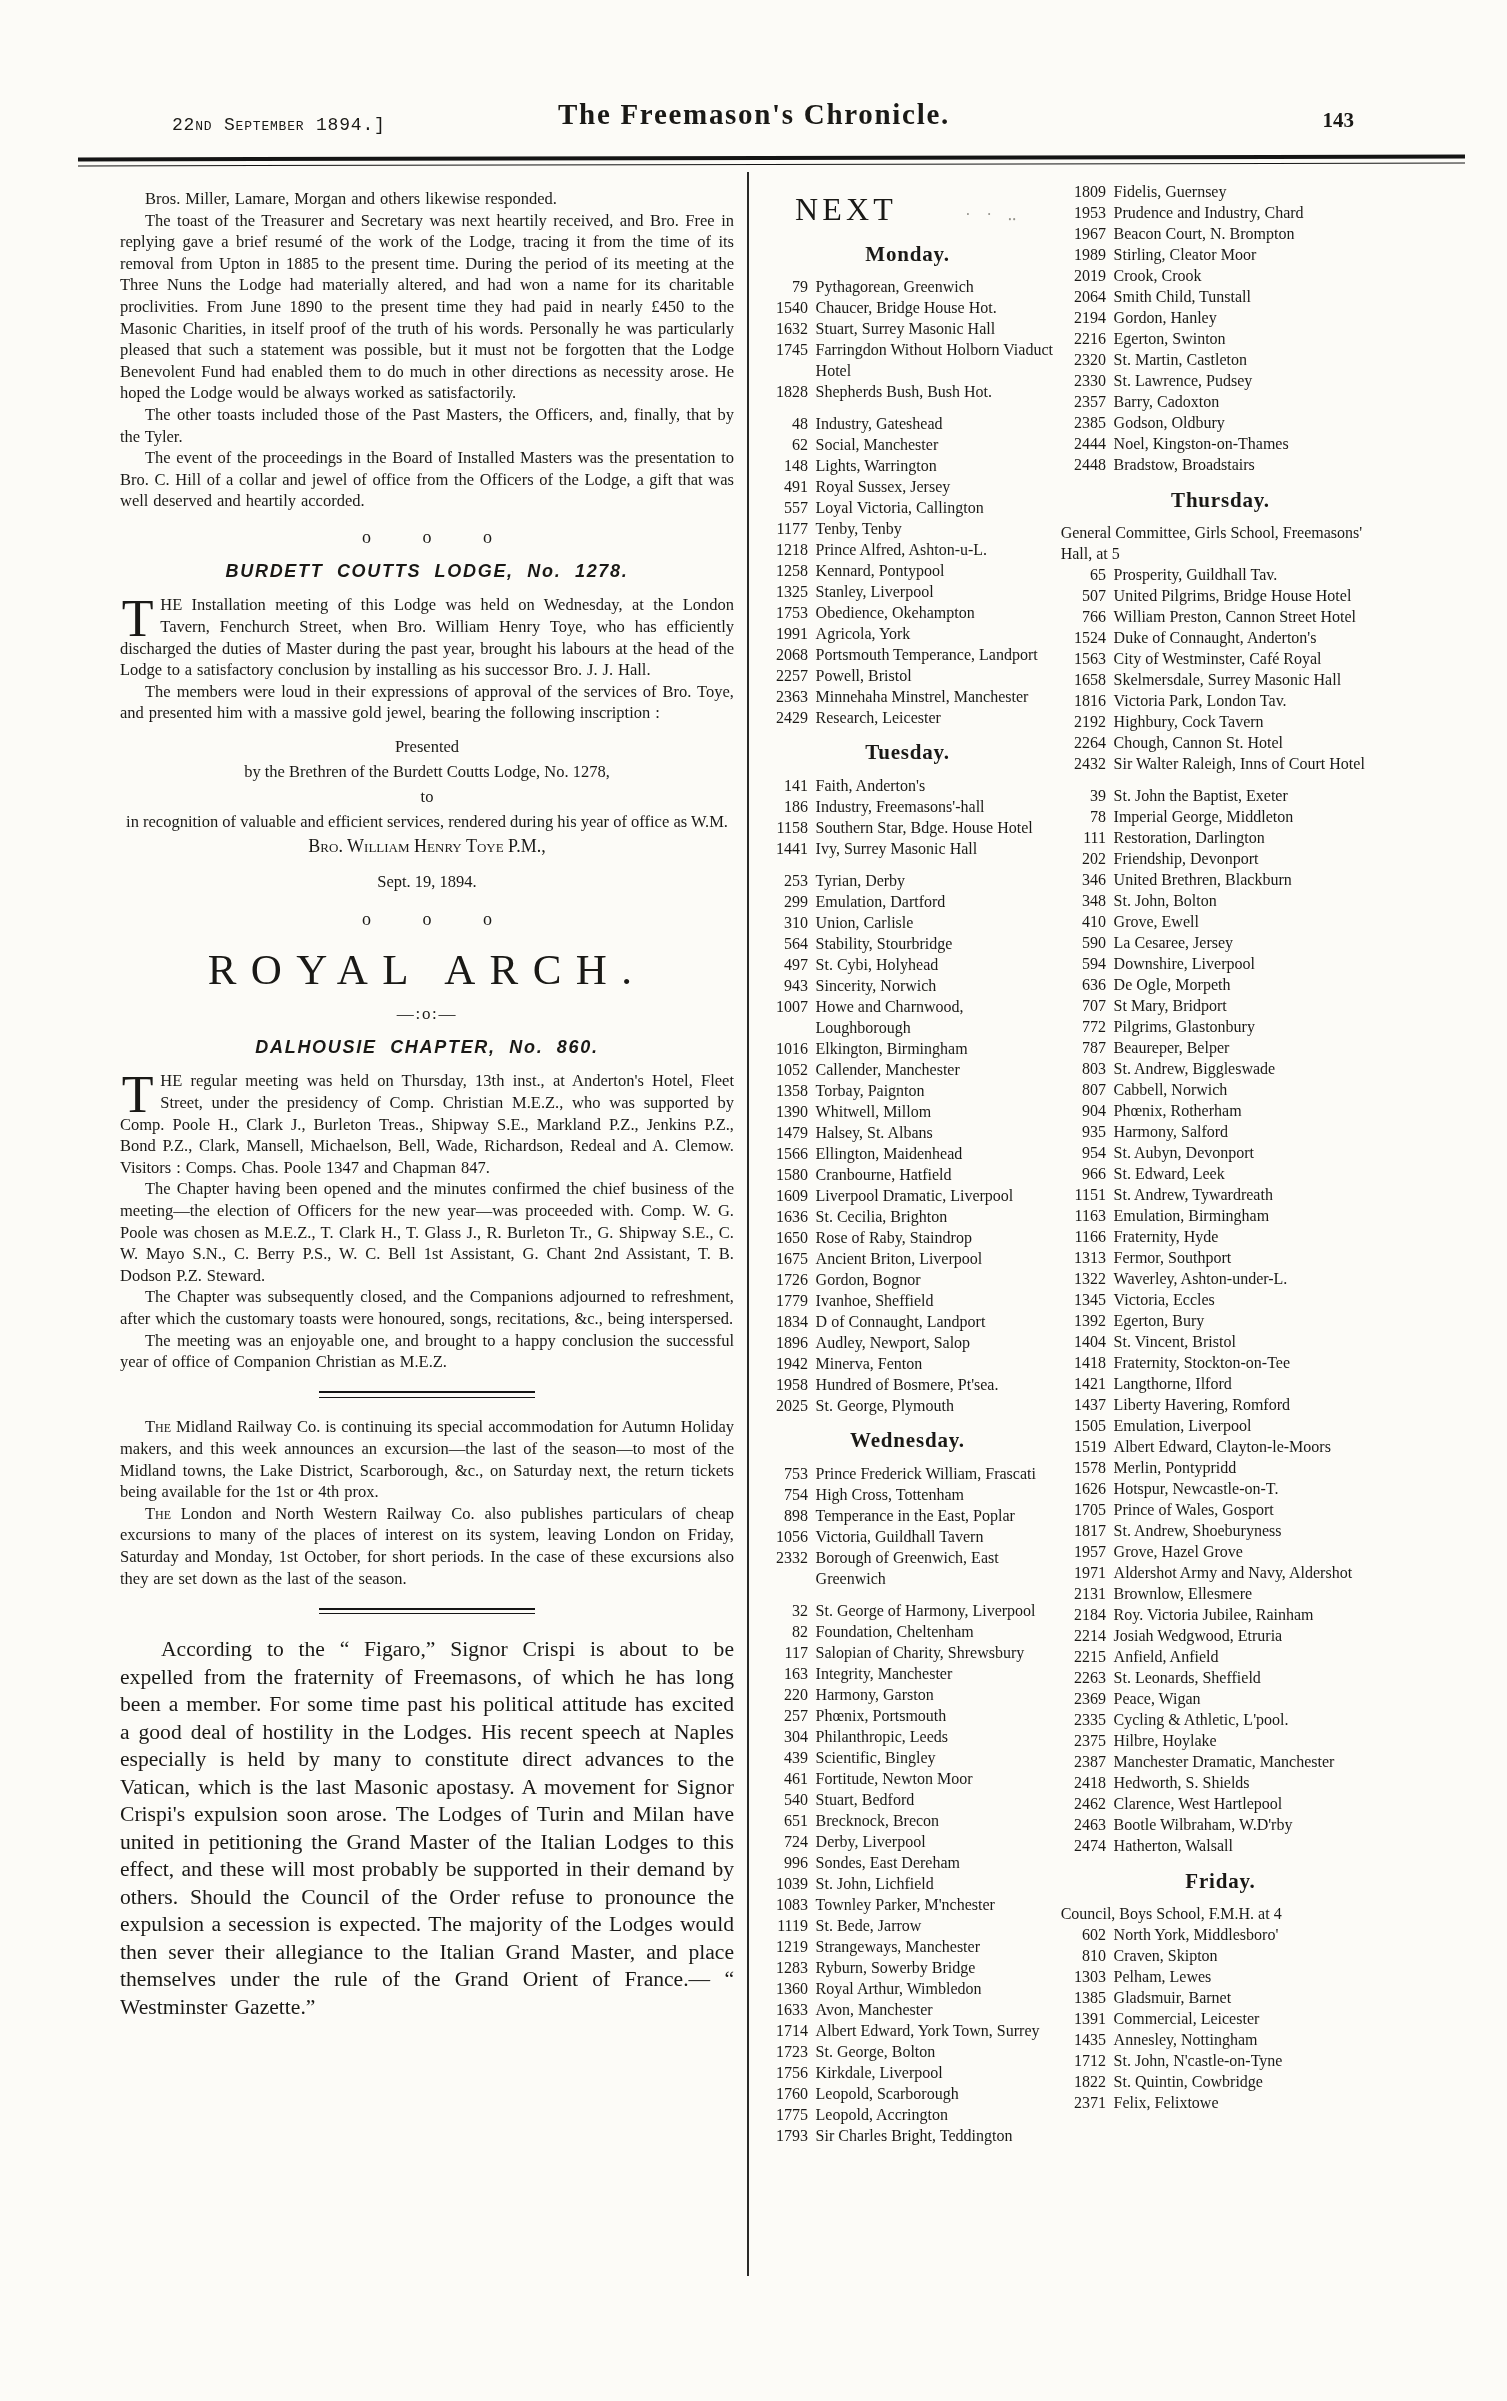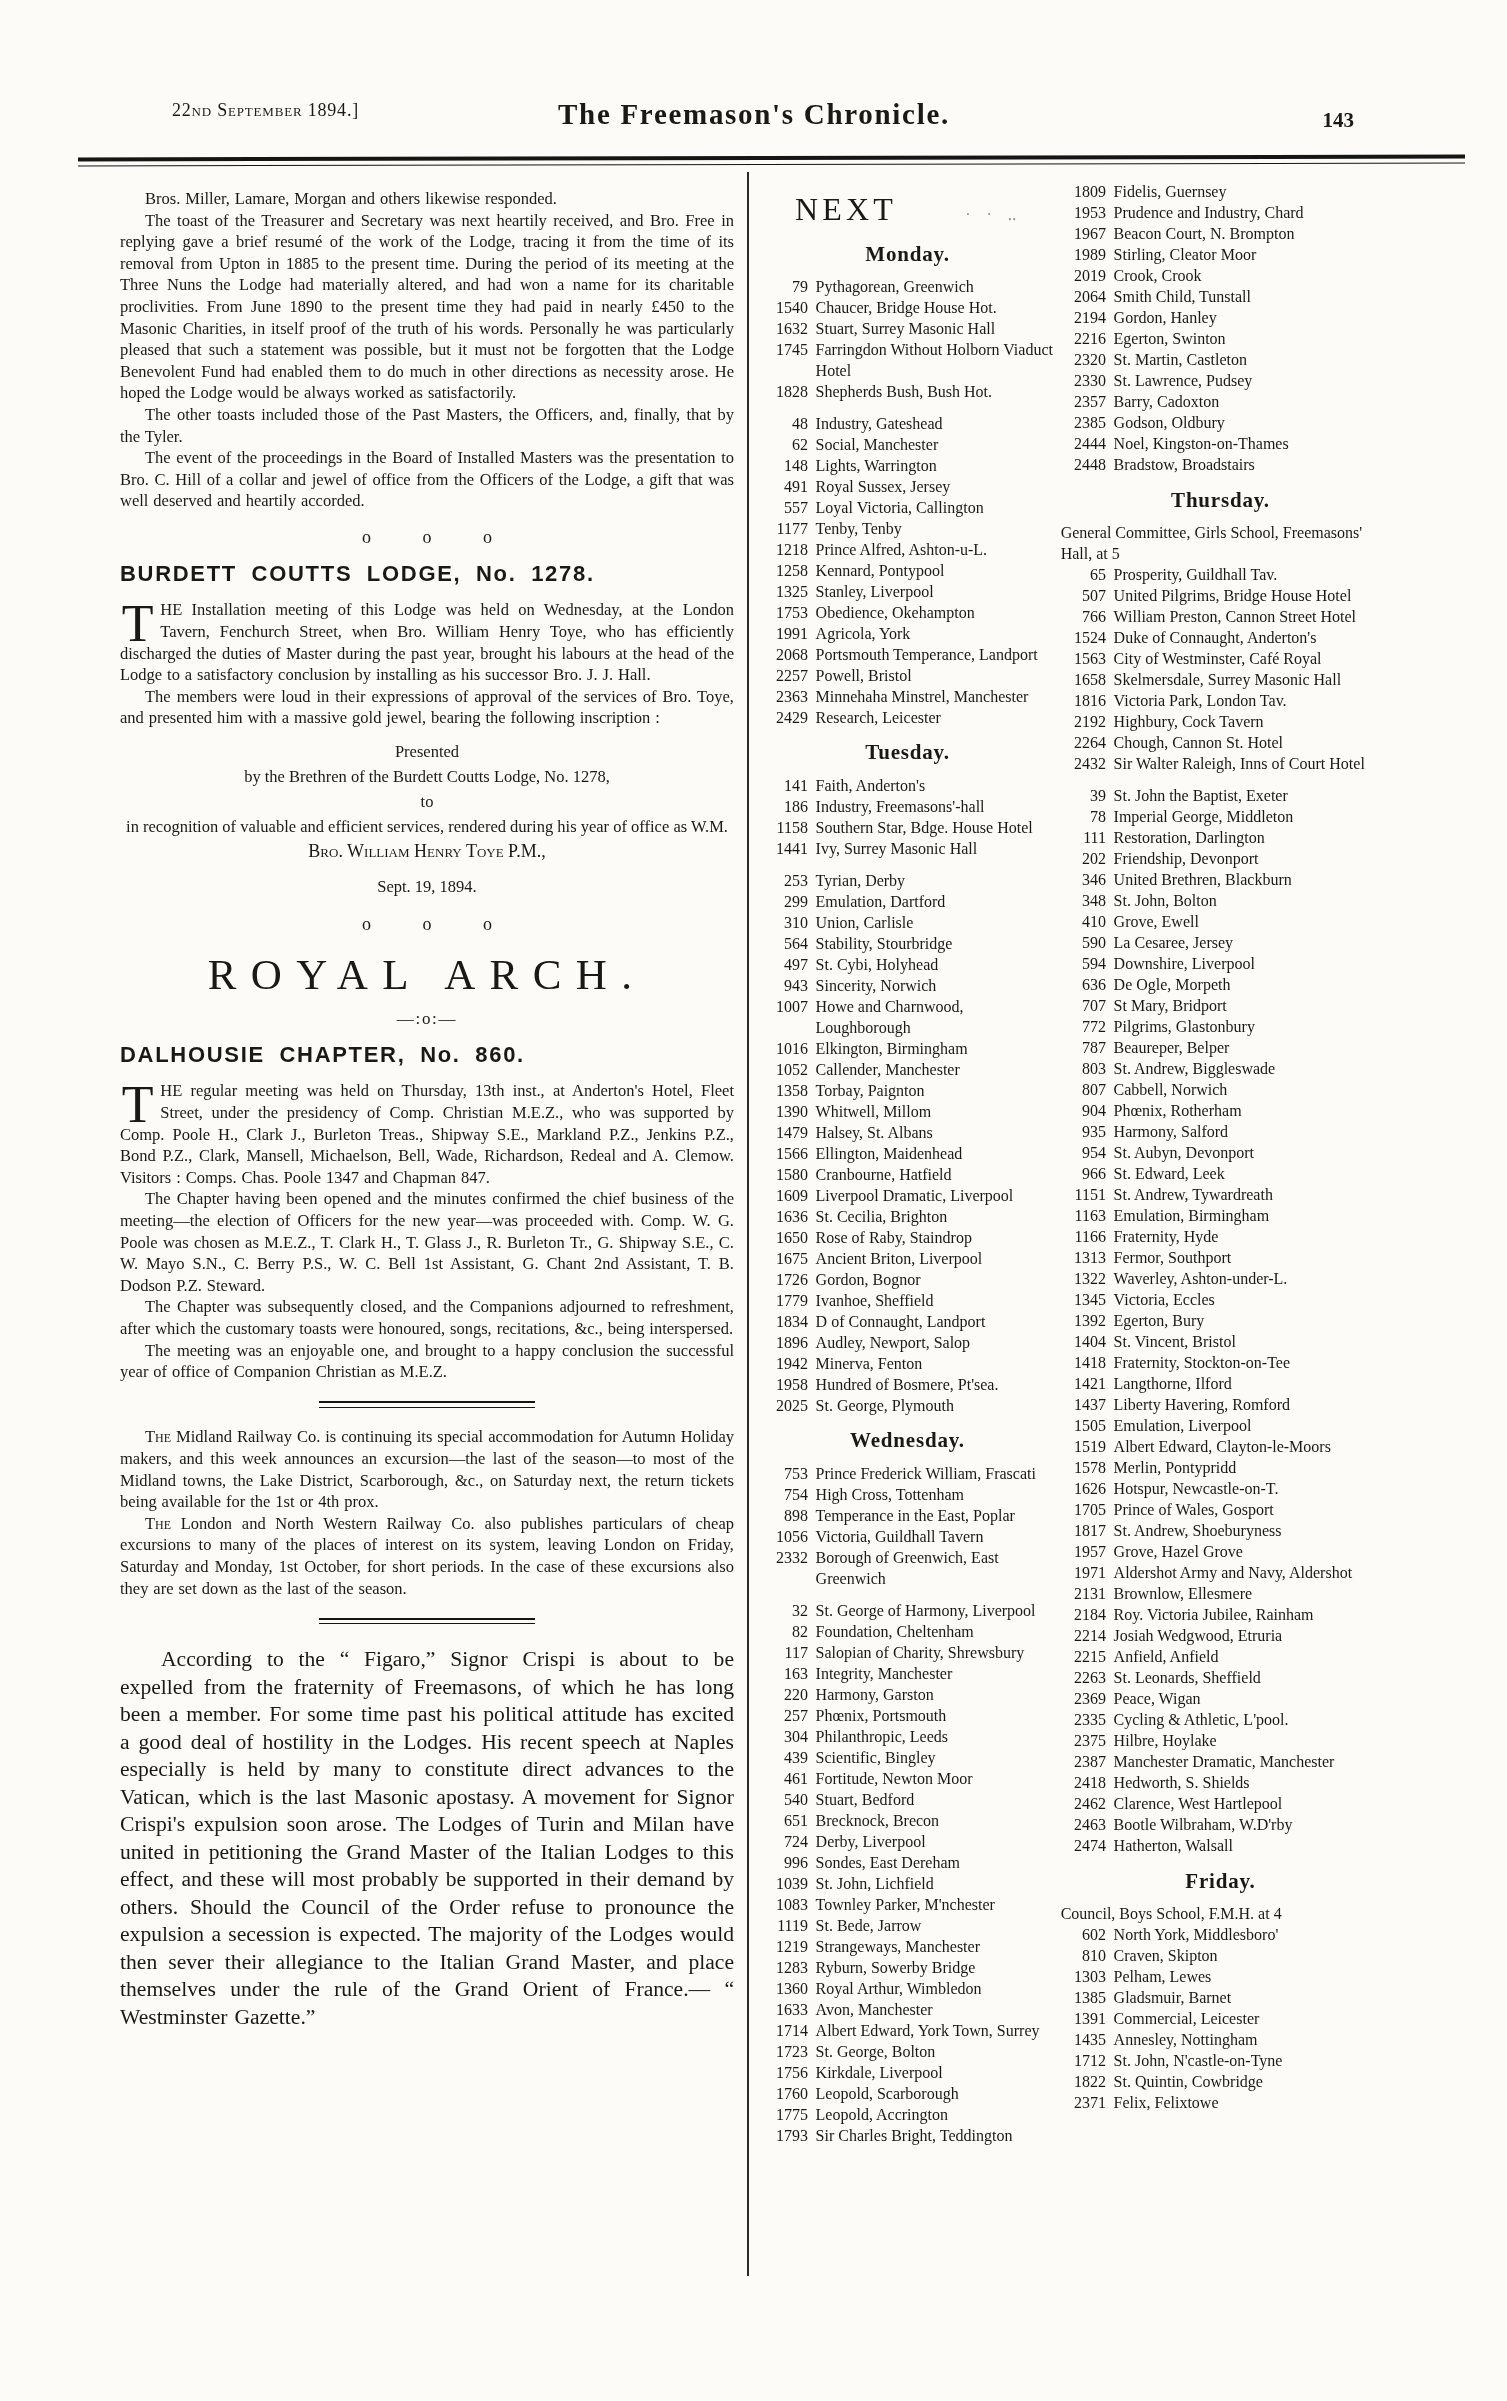--- a/index.html
+++ b/index.html
@@ -1,38 +1,38 @@
 <!DOCTYPE html>
 <html style="font-size:13.5px"><head>
 <meta charset="utf-8">
 <style>
   html,body{margin:0;padding:0;background:#e8e6e0;}
   .page{position:relative;width:1508px;height:2401px;background:#fcfbf7;color:#1a1916;
         font-family:"Liberation Serif",serif;overflow:hidden;}
   
-  .hdr-date{position:absolute;left:172px;top:100px;font-size:18px;font-variant:small-caps;
-            letter-spacing:0.8px;white-space:nowrap;}
+  .hdr-date{position:absolute;left:172px;top:115px;font-size:18px;font-variant:small-caps;
+            letter-spacing:0.8px;white-space:nowrap;font-family:Liberation Mono, monospace;}
   .hdr-title{position:absolute;left:0;top:98px;width:100%;text-align:center;
              font-size:29px;font-weight:bold;letter-spacing:1.7px;}
   .hdr-page{position:absolute;right:154px;top:108px;font-size:21px;font-weight:bold;}
   .hdr-rule{position:absolute;left:78px;top:156px;width:1387px;height:4.2px;
             border-top:4.2px solid #151515;border-bottom:1.7px solid #151515;transform:rotate(-0.12deg);}
   
   .leftcol{position:absolute;left:120px;top:188px;width:614px;}
   .vrule{position:absolute;left:747px;top:172px;width:1.7px;height:2104px;background:#2a2a28;}
   .lcol1{position:absolute;left:761px;top:191px;width:293px;}
   .lcol2{position:absolute;left:1059px;top:181px;width:323px;}
   
   .para{font-size:16.5px;line-height:21.6px;text-align:justify;text-indent:25px;margin:0;
         word-spacing:0.8px;}
   .sc{font-variant:small-caps;}
   .drop{text-indent:0;}
   .drop .cap{float:left;font-size:52px;line-height:39px;padding:4.2px 6.8px 0 1.7px;}
-  .shead{font-family:"Liberation Sans",sans-serif;font-weight:bold;font-size:22px;
-         text-align:left;letter-spacing:1.7px;word-spacing:6.8px;margin:13.5px 0 12px;}
+  .shead{font-family:"Liberation Sans",sans-serif;font-weight:bold;font-size:18px;
+         text-align:center;letter-spacing:1.7px;word-spacing:6.8px;margin:13.5px 0 12px;font-style:italic;}
   .bhead{font-size:43px;text-align:center;letter-spacing:14.4px;margin:15px 0 3.4px;font-weight:400;}
   .orn{text-align:center;font-size:18px;word-spacing:47px;margin:15px 0 10px;}
   .orn2{text-align:center;font-size:17px;margin:10px 0 6.8px;letter-spacing:1.7px;}
   .drule{width:216px;margin:18.6px auto;border-top:2.5px solid #151515;border-bottom:0.8px solid #151515;height:3.4px;}
   .cblock{margin:10px 0 3.4px;}
   .cline{text-align:center;font-size:16.5px;line-height:25px;}
   .cline.sc{font-size:18px;}
   .cline.gap{margin-top:10px;}
   .bigpara{font-size:21.6px;line-height:27.5px;text-align:justify;text-indent:41px;
            margin:22px 0 0;word-spacing:1.7px;}

